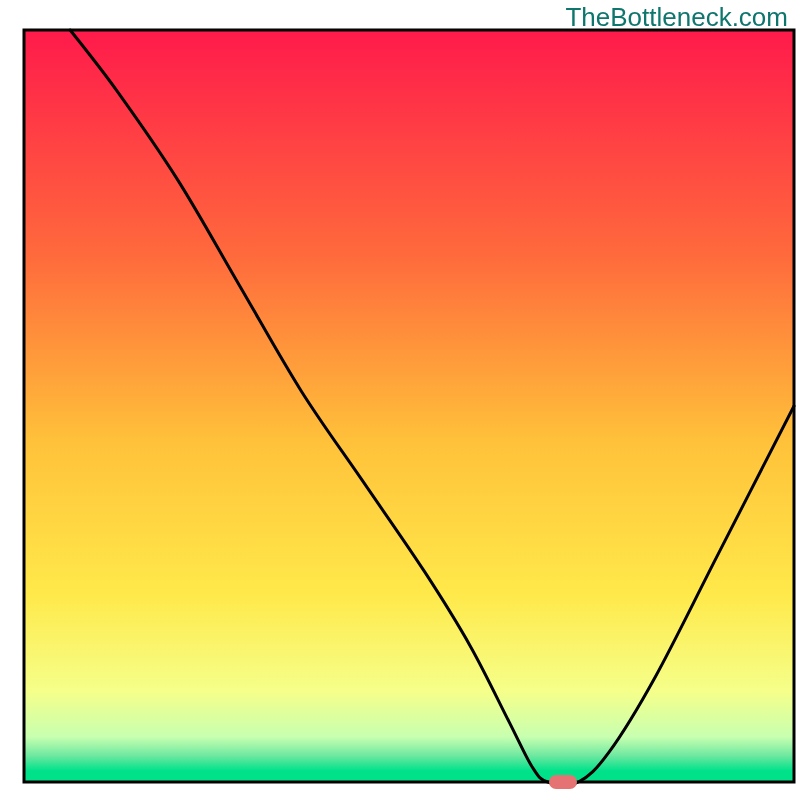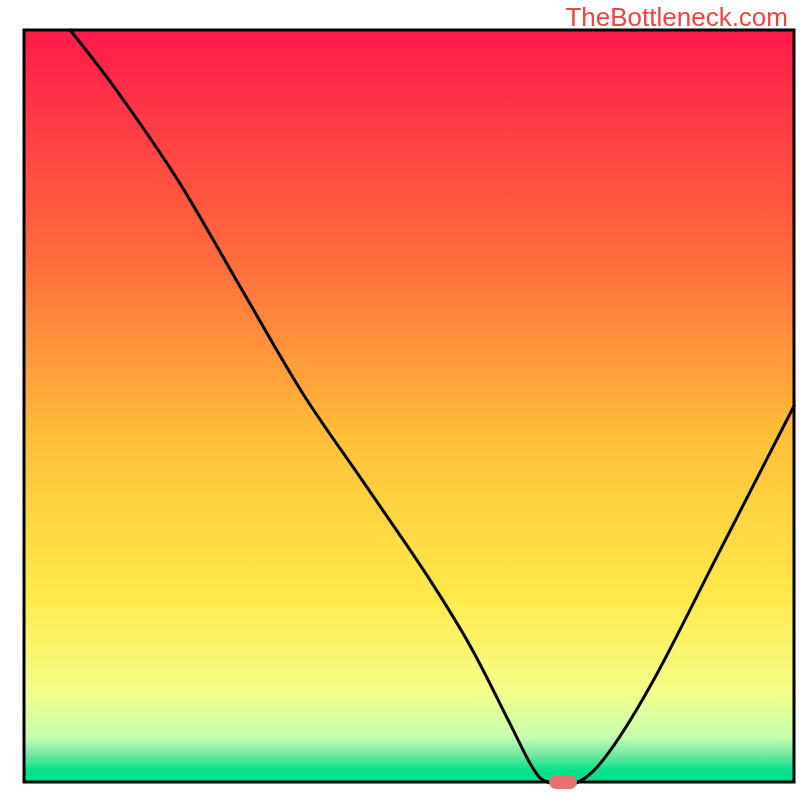--- a/index.html
+++ b/index.html
@@ -14,21 +14,21 @@
     position: relative;
     width: 800px;
     height: 800px;
   }
   .watermark {
     position: absolute;
     top: 2px;
     right: 12px;
     font-family: Arial, Helvetica, sans-serif;
     font-size: 26px;
-    color: #ef4444;
+    color: #0f766e;
     letter-spacing: 0px;
     font-weight: 500;
   }
   svg {
     display: block;
   }
 </style>
 </head>
 <body>
 <div class="container">

